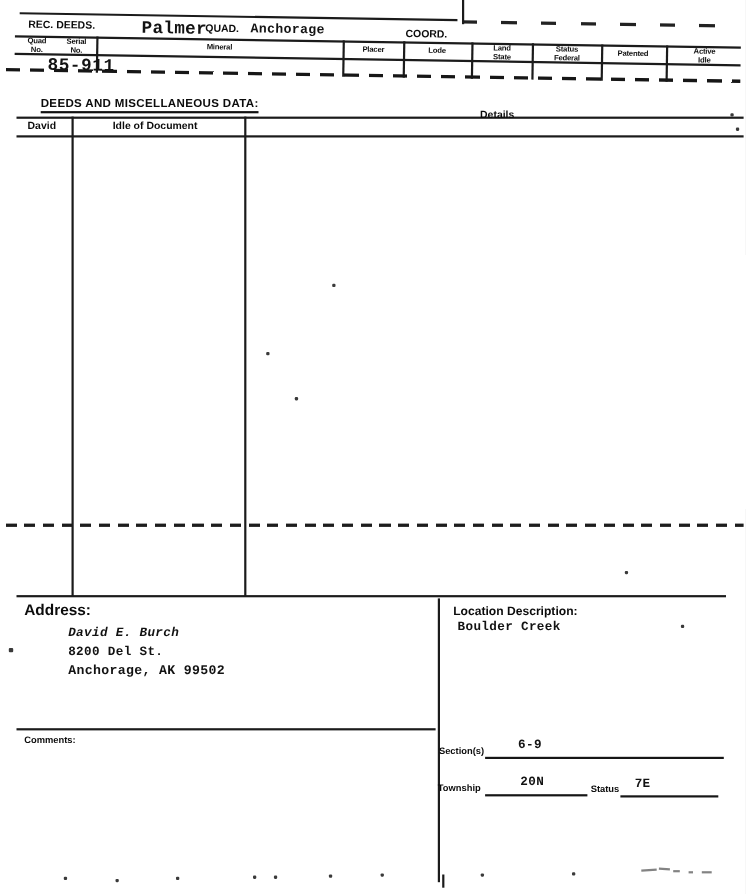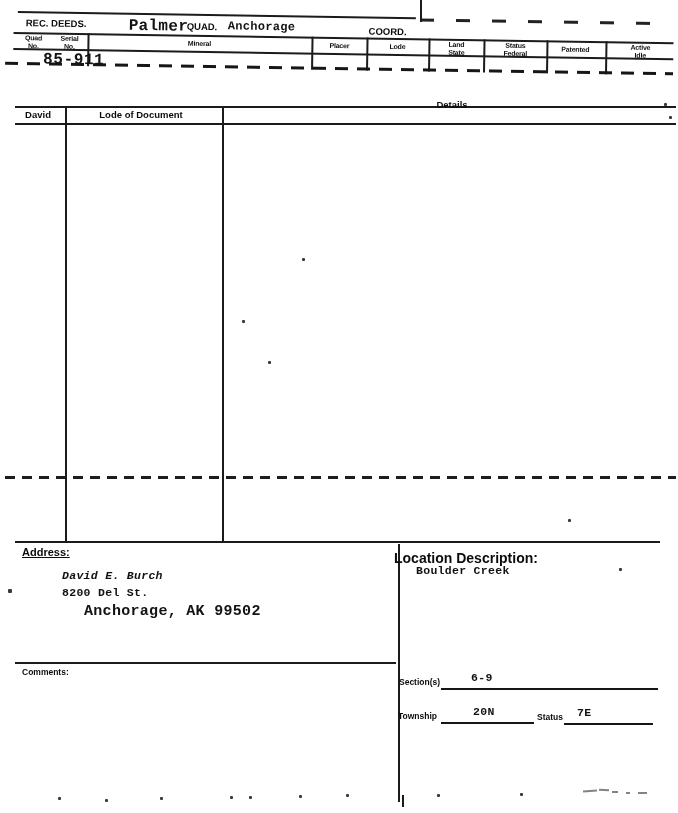--- a/index.html
+++ b/index.html
@@ -66,52 +66,53 @@
 
     <div class="in hline" style="left:0;top:42px;width:660px;height:1.5px;"></div>
 
     <div class="typed" style="left:30px;top:44px;font-size:16px;letter-spacing:.6px;">85-911</div>
 
     <div class="in" style="left:-8px;top:56px;width:668px;height:3px;background:repeating-linear-gradient(90deg,#161616 0 13px,transparent 13px 22px);"></div>
   </div>
 
   <div class="vline" style="left:420px;top:0;height:22px;"></div>
 
+  <div class="lbl" style="left:37px;top:88px;font-size:10.5px;letter-spacing:.3px;border-bottom:2px solid #111;padding-bottom:1px;">DEEDS AND MISCELLANEOUS DATA:</div>
 
   <div class="hline" style="left:15px;top:106px;width:661px;"></div>
   <div class="hline" style="left:15px;top:123px;width:661px;"></div>
 
   <div class="lbl" style="left:38px;top:109px;font-size:9.5px;transform:translateX(-50%);">David</div>
-  <div class="lbl" style="left:141px;top:109px;font-size:9.5px;transform:translateX(-50%);">Lode of Document</div>
+  <div class="lbl" style="left:141px;top:109px;font-size:9.5px;transform:translateX(-50%);">Idle of Document</div>
   <div class="lbl" style="left:452px;top:99px;font-size:9.5px;transform:translateX(-50%);">Details</div>
 
   <div class="vline" style="left:65px;top:106px;height:436px;"></div>
   <div class="vline" style="left:222px;top:106px;height:436px;"></div>
 
   <div class="dash-line" style="left:5px;top:476px;width:671px;"></div>
 
   <div class="hline" style="left:15px;top:541px;width:645px;"></div>
 
   <div class="dot" style="left:242px;top:320px;"></div>
   <div class="dot" style="left:268px;top:361px;"></div>
   <div class="dot" style="left:302px;top:258px;"></div>
   <div class="dot" style="left:664px;top:103px;"></div>
   <div class="dot" style="left:669px;top:116px;"></div>
   <div class="dot" style="left:568px;top:519px;"></div>
   <div class="dot" style="left:619px;top:568px;"></div>
 
-  <div class="lbl" style="left:22px;top:546px;font-size:11px;text-decoration:underline;">Address:</div>
+  <div class="lbl" style="left:22px;top:546px;font-size:14px;">Address:</div>
   <div class="typed" style="left:62px;top:569px;font-size:11.5px;font-style:italic;">David E. Burch</div>
   <div class="typed" style="left:62px;top:586px;font-size:11.5px;">8200 Del St.</div>
-  <div class="typed" style="left:62px;top:603px;font-size:15px;margin-left:22px;">Anchorage, AK 99502</div>
+  <div class="typed" style="left:62px;top:603px;font-size:12px;">Anchorage, AK 99502</div>
   <div class="dot" style="left:8px;top:589px;width:4px;height:4px;"></div>
 
   <div class="vline" style="left:398px;top:544px;height:258px;"></div>
 
-  <div class="lbl" style="left:394px;top:550px;font-size:14px;">Location Description:</div>
+  <div class="lbl" style="left:412px;top:550px;font-size:11px;">Location Description:</div>
   <div class="typed" style="left:416px;top:564px;font-size:11.5px;">Boulder Creek</div>
 
   <div class="hline" style="left:15px;top:662px;width:381px;"></div>
   <div class="lbl" style="left:22px;top:667px;font-size:8.5px;">Comments:</div>
 
   <div class="lbl" style="left:399px;top:677px;font-size:8.5px;">Section(s)</div>
   <div class="typed" style="left:471px;top:671px;font-size:11.5px;">6-9</div>
   <div class="u-line" style="left:441px;top:688px;width:217px;"></div>
 
   <div class="lbl" style="left:398px;top:711px;font-size:8.5px;">Township</div>

